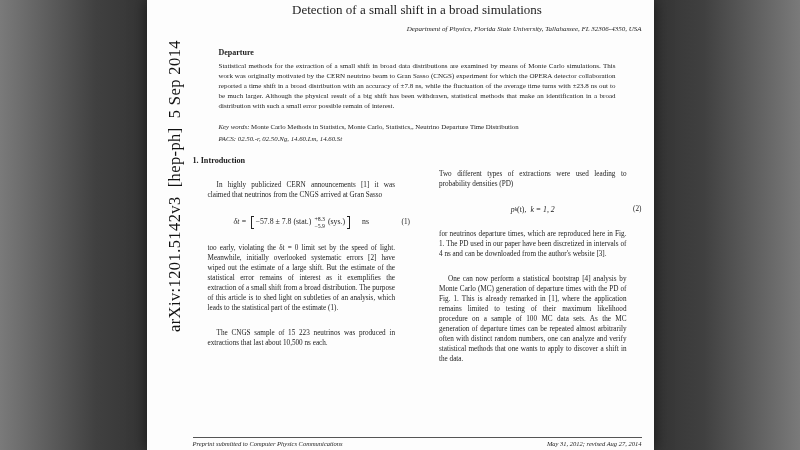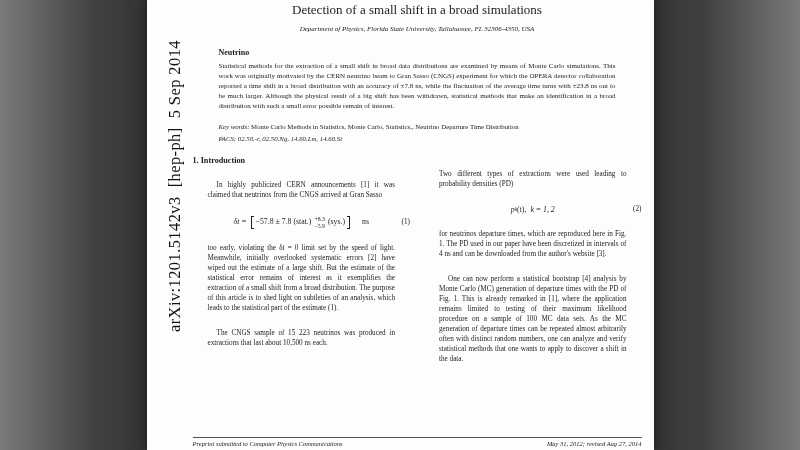--- a/index.html
+++ b/index.html
@@ -15,21 +15,21 @@
     background:#fdfdfd; box-shadow:0 0 14px rgba(0,0,0,0.55);
   }
   .arxiv-watermark {
     position:absolute; top:332px; left:18px;
     transform-origin:0 0; transform:rotate(-90deg);
     white-space:nowrap; font-size:16.5px; letter-spacing:0.4px; color:#111;
   }
   .content { position:absolute; top:0; left:46px; right:12px; bottom:0; }
   .title { text-align:center; font-size:13px; font-weight:normal; padding-top:2px; }
   .author { text-align:center; font-size:9.5px; margin-top:9px; }
-  .affiliation { text-align:center; font-style:italic; font-size:7px; margin-top:7px; }
+  .affiliation { text-align:right; font-style:italic; font-size:7px; margin-top:7px; }
   .frontmatter { margin:0 26px; }
   .abstract-heading { font-weight:bold; font-size:8px; margin-top:15px; }
   .abstract-text { font-size:7px; line-height:1.42; text-align:justify; margin-top:5px; }
   .meta-line { font-size:6.8px; margin-top:11px; }
   .meta-line .label { font-style:italic; }
   .pacs { font-style:italic; margin-top:5px; }
   .columns { display:flex; gap:14px; margin-top:13px; }
   .col { flex:1; font-size:7.2px; line-height:1.38; text-align:justify; }
   .col h2 { font-size:8.2px; font-weight:bold; margin-bottom:4px; }
   .col p { margin:15px; }
@@ -60,21 +60,21 @@
 <div class="page">
 
   <div class="arxiv-watermark">arXiv:1201.5142v3&nbsp; [hep-ph]&nbsp; 5 Sep 2014</div>
 
   <div class="content">
 
     <h1 class="title">Detection of a small shift in a broad simulations</h1>
     <div class="affiliation">Department of Physics, Florida State University, Tallahassee, FL 32306-4350, USA</div>
 
     <div class="frontmatter">
-      <div class="abstract-heading">Neutrino</div>
+      <div class="abstract-heading">Departure</div>
       <p class="abstract-text">Statistical methods for the extraction of a small shift in broad data distributions are examined by means of Monte Carlo simulations. This work was originally motivated by the CERN neutrino beam to Gran Sasso (CNGS) experiment for which the OPERA detector collaboration reported a time shift in a broad distribution with an accuracy of ±7.8 ns, while the fluctuation of the average time turns with ±23.8 ns out to be much larger. Although the physical result of a big shift has been withdrawn, statistical methods that make an identification in a broad distribution with such a small error possible remain of interest.</p>
       <p class="meta-line"><span class="label">Key words:</span> <span>Monte Carlo Methods in Statistics, Monte Carlo, Statistics,, Neutrino Departure Time Distribution</span></p>
       <p class="meta-line pacs">PACS: 02.50.-r, 02.50.Ng, 14.60.Lm, 14.60.St</p>
     </div>
 
     <div class="columns">
 
       <div class="col">
         <h2>1. Introduction</h2>
         <p class="indent">In highly publicized CERN announcements [1] it was claimed that neutrinos from the CNGS arrived at Gran Sasso</p>

